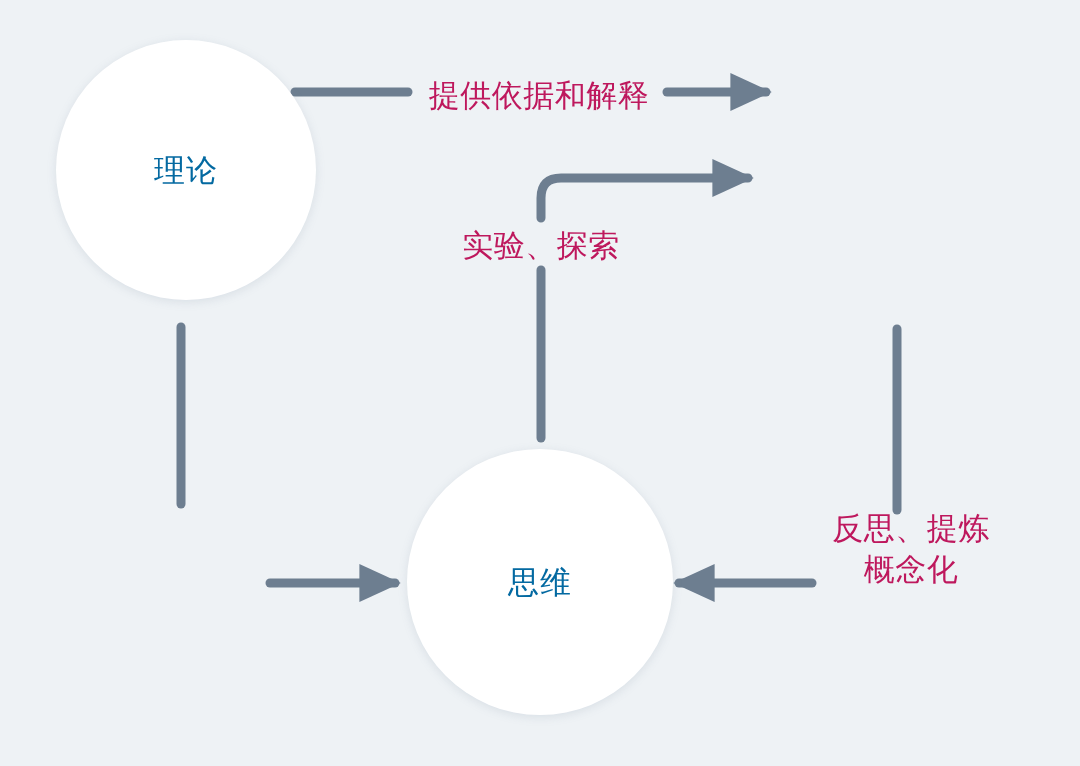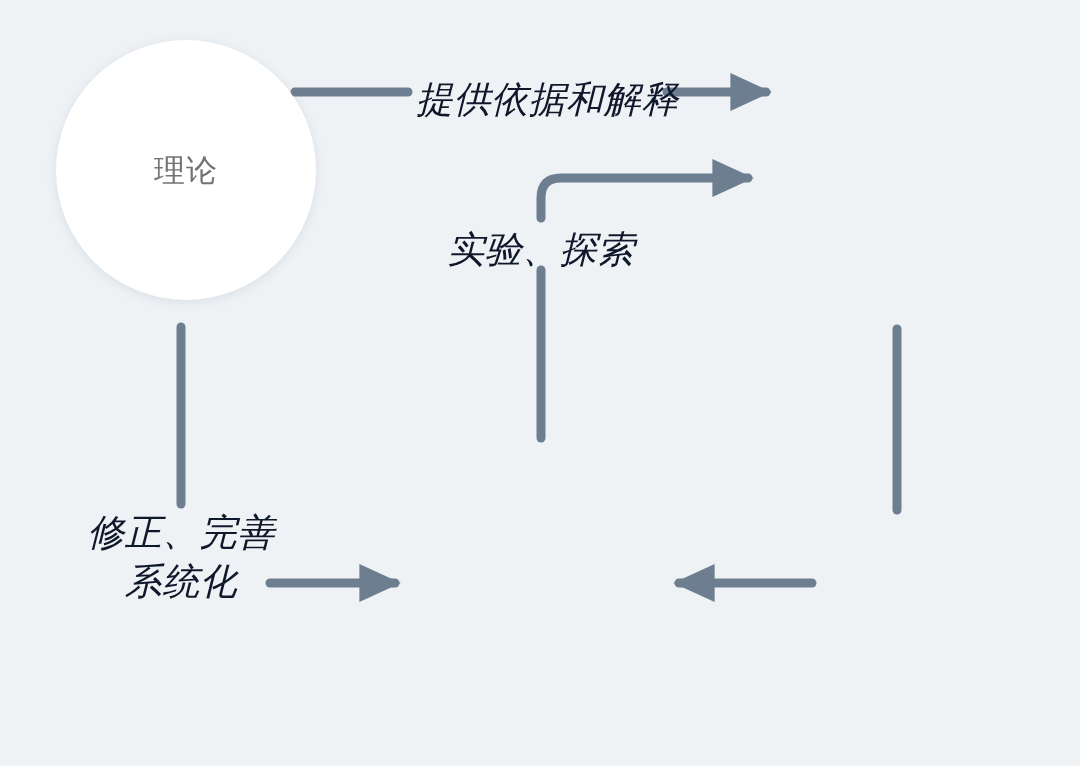--- a/index.html
+++ b/index.html
@@ -30,35 +30,34 @@
     position: absolute;
     border-radius: 50%;
     background: #ffffff;
     box-shadow: 0 2px 10px rgba(120, 140, 160, 0.18);
     display: flex;
     align-items: center;
     justify-content: center;
   }
   .node-label {
     font-size: 31px;
-    color: #737373;
+    color: #0369a1;
     letter-spacing: 1px;
     line-height: 1;
     user-select: none;
   }
   .edge-label {
     position: absolute;
-    font-size: 37px;
-    color: #0f172a;
+    font-size: 31px;
+    color: #be185d;
     line-height: 1.32;
     letter-spacing: 0.5px;
     white-space: pre;
     text-align: center;
     user-select: none;
-    font-style: italic;
   }
   
   #node-theory   { left: 56px;  top: 40px;  width: 260px; height: 260px; }
   #node-practice { left: 762px; top: 42px;  width: 270px; height: 270px; }
   #node-thinking { left: 407px; top: 449px; width: 266px; height: 266px; }
 
   
   #label-provide    { left: 416px; top: 76px;  width: 246px; }
   #label-experiment { left: 441px; top: 226px; width: 200px; text-align: center; }
   #label-revise     { left: 71px;  top: 509px; width: 220px; }
@@ -95,22 +94,25 @@
       <line x1="897" y1="329" x2="897" y2="510" stroke="#6d7e90" stroke-width="9" stroke-linecap="round"></line>
       <line x1="812" y1="583" x2="679" y2="583" stroke="#6d7e90" stroke-width="9" stroke-linecap="round" marker-end="url(#arrow-right)"></line>
     </g>
   </svg>
 
   <div class="node" id="node-theory">
     <span class="node-label">理论</span>
   </div>
 
 
+  <div class="node" id="node-thinking">
+    <span class="node-label">思维</span>
+  </div>
 
   <div class="edge-label" id="label-provide">提供依据和解释</div>
 
   <div class="edge-label" id="label-experiment">实验、探索</div>
 
-  <div class="edge-label" id="label-revise">修正、完善
-系统化</div>
 
+  <div class="edge-label" id="label-reflect">反思、提炼
+概念化</div>
 
 </div>
 
 </body></html>

